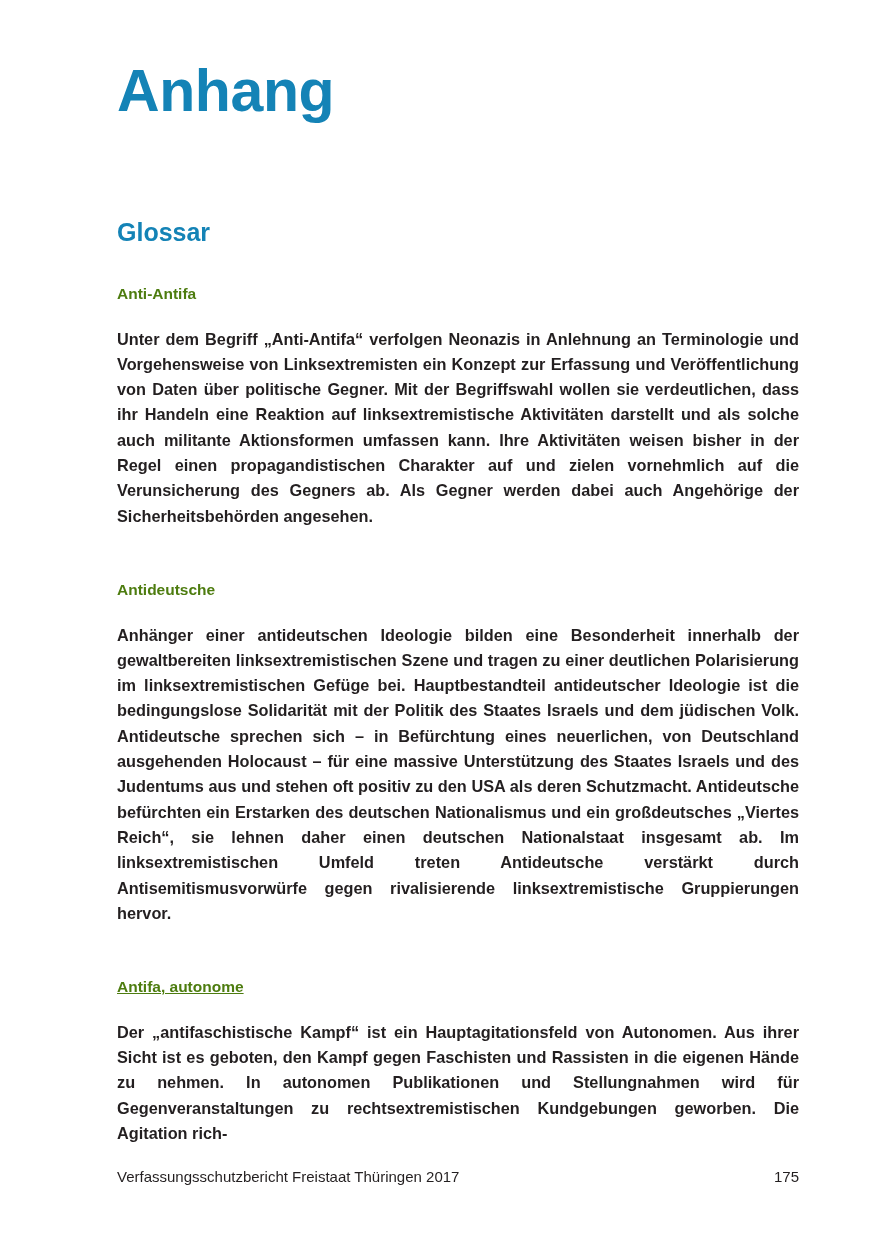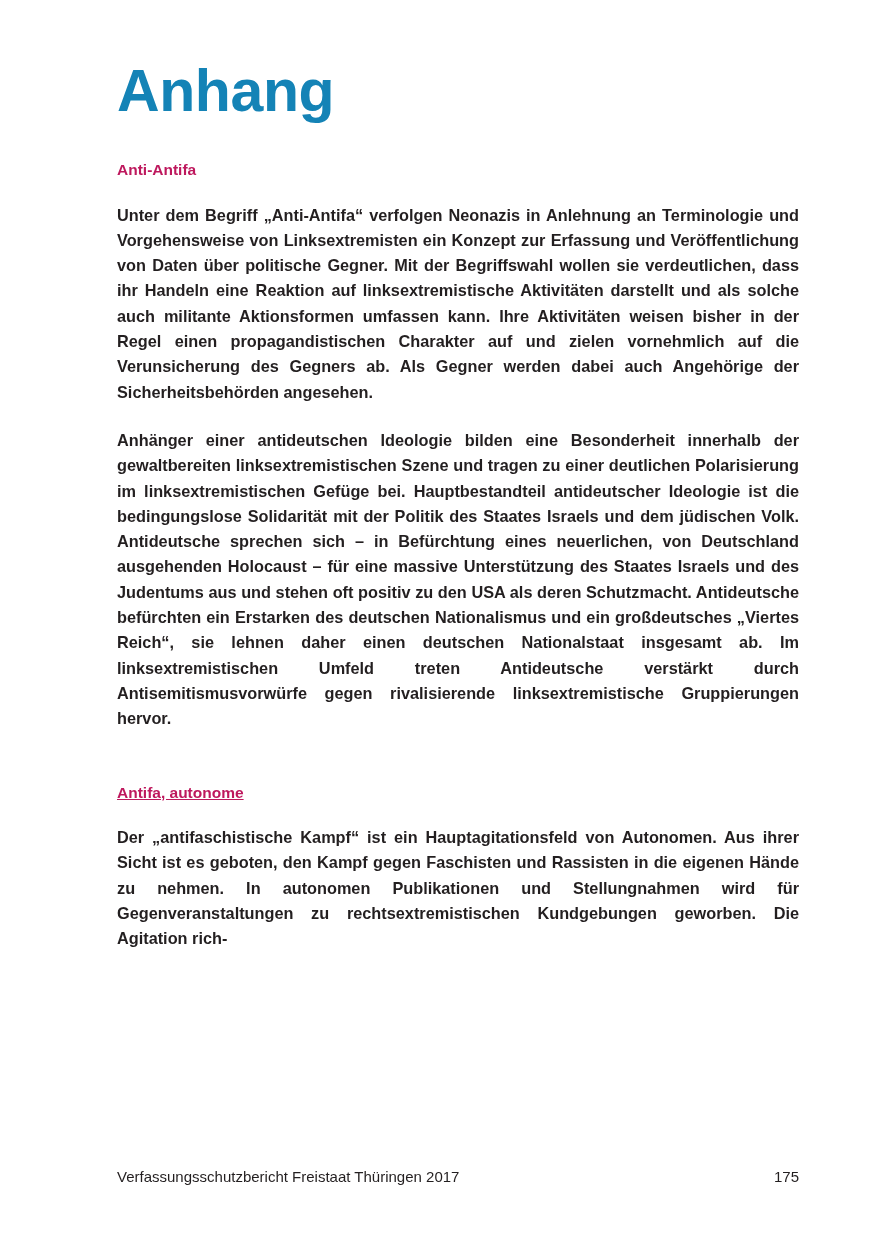--- a/index.html
+++ b/index.html
@@ -50,21 +50,21 @@
     padding-top: 99px;
   }
 
   
   .entry {
     margin: 0;
   }
   .entry-term {
     font-size: 15.5px;
     font-weight: 700;
-    color: #be185d;
+    color: #4d7c0f;
     line-height: 1.2;
     margin: 0;
   }
   .entry-body {
     font-size: 16.3px;
     font-weight: 700;
     color: #231f20;
     line-height: 25.3px;
     text-align: justify;
     text-justify: inter-word;
@@ -98,27 +98,29 @@
 </style>
 </head>
 <body>
 
 <div class="page">
 
   <div class="content">
 
     <h1 class="chapter-title">Anhang</h1>
 
+    <h2 class="section-heading">Glossar</h2>
 
     <div class="entry entry-1">
       <h3 class="entry-term">Anti-Antifa</h3>
       <p class="entry-body">Unter dem Begriff „Anti-Antifa“ verfolgen Neonazis in Anlehnung an Terminologie und Vorgehensweise von Linksextremisten ein Konzept zur Erfassung und Veröffentlichung von Daten über politische Gegner. Mit der Begriffswahl wollen sie verdeutlichen, dass ihr Handeln eine Reaktion auf linksextremistische Aktivitäten darstellt und als solche auch militante Aktionsformen umfassen kann. Ihre Aktivitäten weisen bisher in der Regel einen propagandistischen Charakter auf und zielen vornehmlich auf die Verunsicherung des Gegners ab. Als Gegner werden dabei auch Angehörige der Sicherheitsbehörden angesehen.</p>
     </div>
 
     <div class="entry entry-2">
+      <h3 class="entry-term">Antideutsche</h3>
       <p class="entry-body">Anhänger einer antideutschen Ideologie bilden eine Besonderheit innerhalb der gewaltbereiten linksextremistischen Szene und tragen zu einer deutlichen Polarisierung im linksextremistischen Gefüge bei. Hauptbestandteil antideutscher Ideologie ist die bedingungslose Solidarität mit der Politik des Staates Israels und dem jüdischen Volk. Antideutsche sprechen sich – in Befürchtung eines neuerlichen, von Deutschland ausgehenden Holocaust – für eine massive Unterstützung des Staates Israels und des Judentums aus und stehen oft positiv zu den USA als deren Schutzmacht. Antideutsche befürchten ein Erstarken des deutschen Nationalismus und ein großdeutsches „Viertes Reich“, sie lehnen daher einen deutschen Nationalstaat insgesamt ab. Im linksextremistischen Umfeld treten Antideutsche verstärkt durch Antisemitismusvorwürfe gegen rivalisierende linksextremistische Gruppierungen hervor.</p>
     </div>
 
     <div class="entry entry-3">
       <h3 class="entry-term">Antifa, autonome</h3>
       <p class="entry-body">Der „antifaschistische Kampf“ ist ein Hauptagitationsfeld von Autonomen. Aus ihrer Sicht ist es geboten, den Kampf gegen Faschisten und Rassisten in die eigenen Hände zu nehmen. In autonomen Publikationen und Stellungnahmen wird für Gegenveranstaltungen zu rechtsextremistischen Kundgebungen geworben. Die Agitation rich-</p>
     </div>
 
   </div>
 

